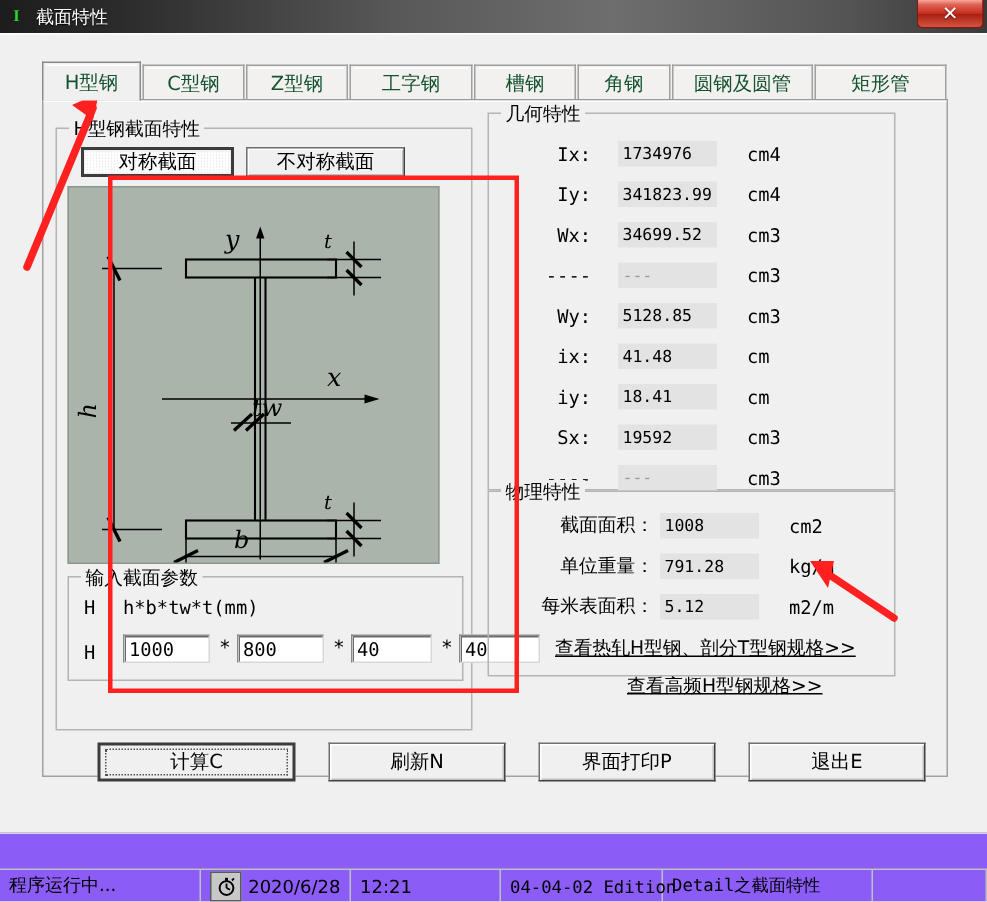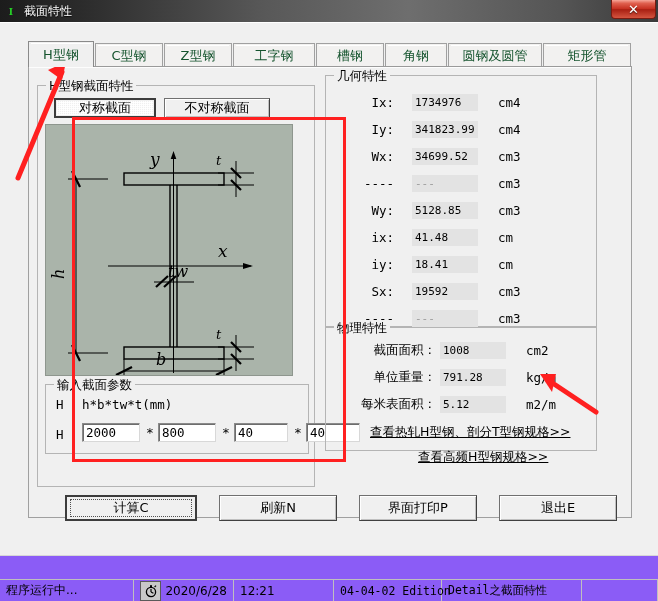--- a/index.html
+++ b/index.html
@@ -351,21 +351,21 @@
         </div>
 
         <div class="group" style="left:7px; top:298px; width:264px; height:70px;">
           <div class="grp-title">输入截面参数</div>
 
           <div class="row-label" style="position:absolute; left:10px; top:12px;">H</div>
           <div class="row-label" style="position:absolute; left:36px; top:12px;">h*b*tw*t(mm)</div>
 
           <div class="row-label" style="position:absolute; left:10px; top:42px;">H</div>
 
-          <div class="tinput" style="left:36px; top:38px; width:58px; height:19px;">2000</div>
+          <div class="tinput" style="left:36px; top:38px; width:58px; height:19px;">1000</div>
           <div class="star" style="left:100px; top:40px;">*</div>
           <div class="tinput" style="left:112px; top:38px; width:58px; height:19px;">800</div>
           <div class="star" style="left:176px; top:40px;">*</div>
           <div class="tinput" style="left:188px; top:38px; width:54px; height:19px;">40</div>
           <div class="star" style="left:248px; top:40px;">*</div>
           <div class="tinput" style="left:260px; top:38px; width:54px; height:19px;">40</div>
         </div>
       </div>
 
       <div class="group" style="left:296px; top:8px; width:272px; height:252px;">

